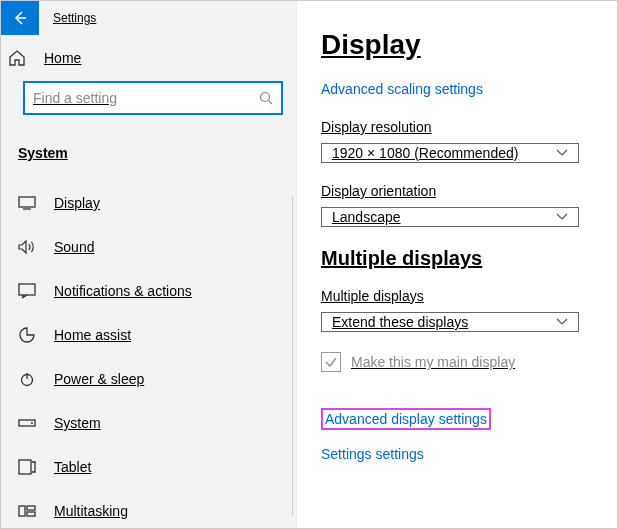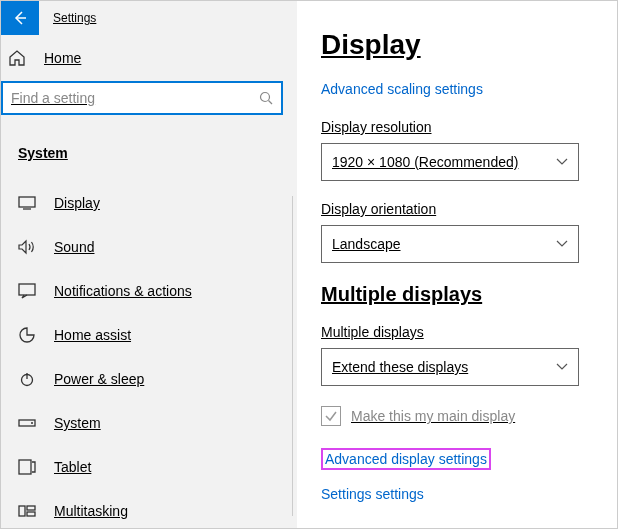--- a/index.html
+++ b/index.html
@@ -35,21 +35,21 @@
     cursor: pointer;
   }
   .titlebar-label { margin-left: 14px; font-size: 12px; color: #000; }
   .home-row {
     display: flex; align-items: center;
     padding: 14px 0 14px 7px;
     gap: 18px;
     cursor: pointer;
   }
   .home-row .icon { width: 18px; display:flex; justify-content:center; color:#333; }
-  .search-wrap { padding: 0 14px 0 0; }
+  .search-wrap { padding: 0 14px 0 22px; }
   .search-box {
     border: 2px solid #0078d7;
     height: 34px;
     display: flex; align-items: center;
     padding: 0 8px;
     background: #fff;
   }
   .search-input {
     flex: 1;
     border: none; outline: none;
@@ -89,35 +89,35 @@
   .link {
     color: #0066cc;
     font-size: 14px;
     cursor: pointer;
     display: inline-block;
     margin-bottom: 22px;
   }
   .field-label { font-size: 14px; margin-bottom: 8px; }
   .select {
     border: 1px solid #666;
-    height: 38px;
+    height: 20px;
     width: 258px;
     display: flex; align-items: center; justify-content: space-between;
     padding: 0 10px;
     font-size: 14px;
     cursor: pointer;
     margin-bottom: 20px;
     background: #fff;
   }
   .select .chev { color: #555; }
   .subhead { font-size: 20px; font-weight: 600; margin-top: 10px; margin-bottom: 18px; }
   .checkbox-row {
     display: flex; align-items: center; gap: 10px;
     color: #888;
-    margin-bottom: 22px;
+    margin-bottom: 36px;
   }
   .checkbox {
     width: 20px; height: 20px;
     border: 1px solid #999;
     display: flex; align-items: center; justify-content: center;
     font-size: 14px;
     color: #888;
   }
   .highlight-link {
     border: 2px solid #d946ef;

